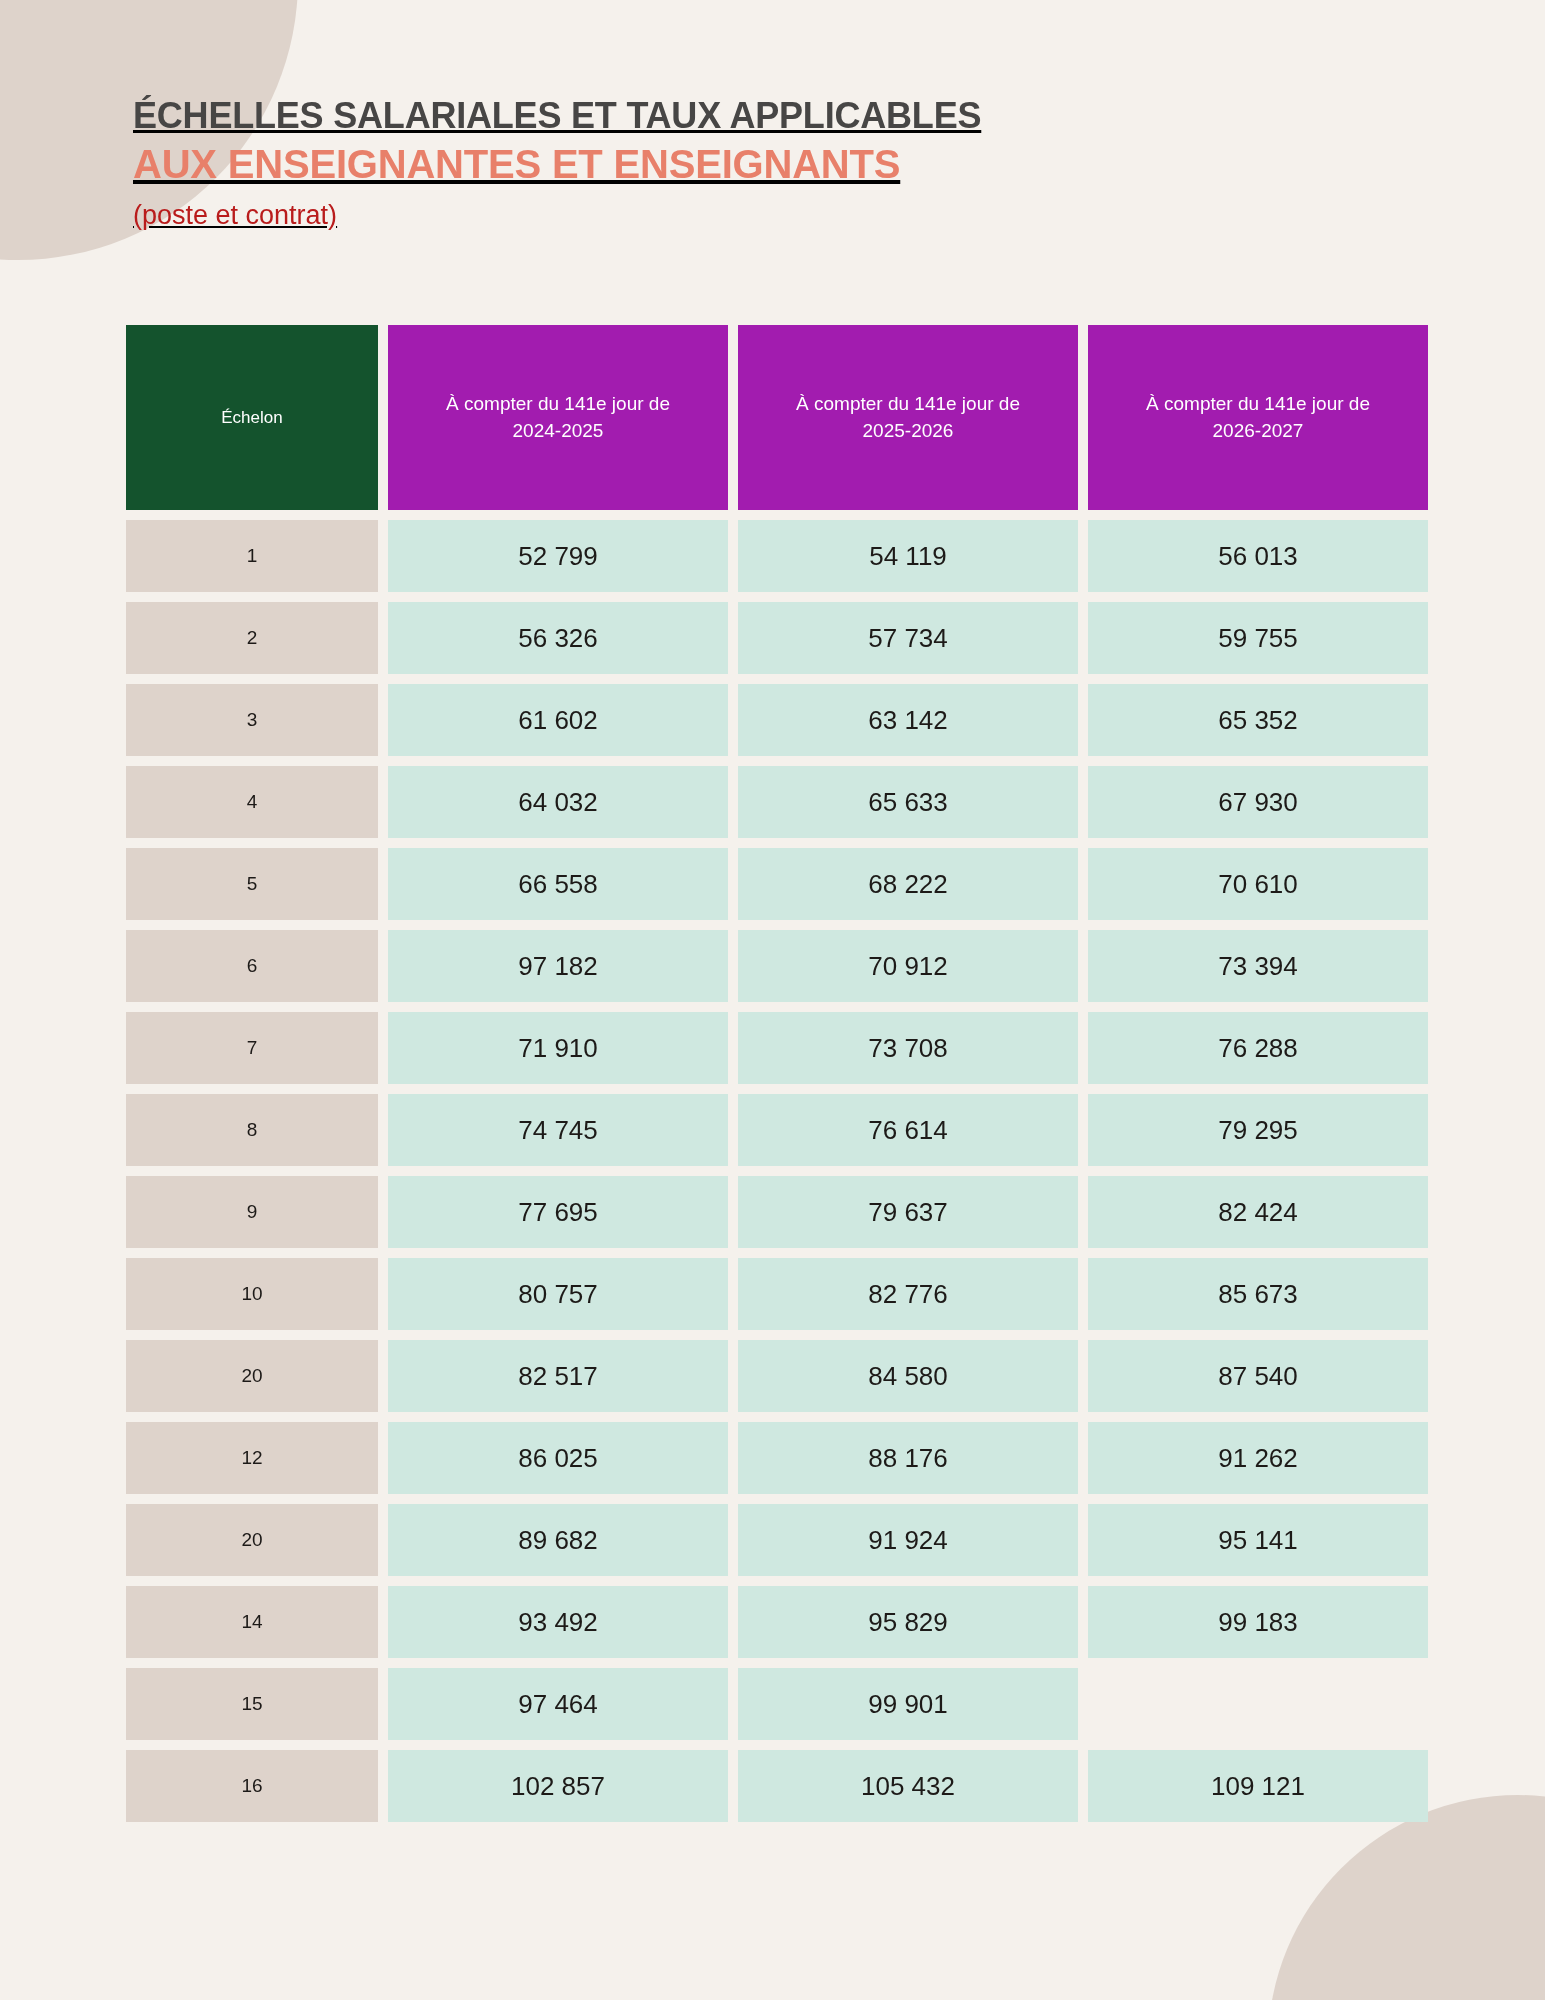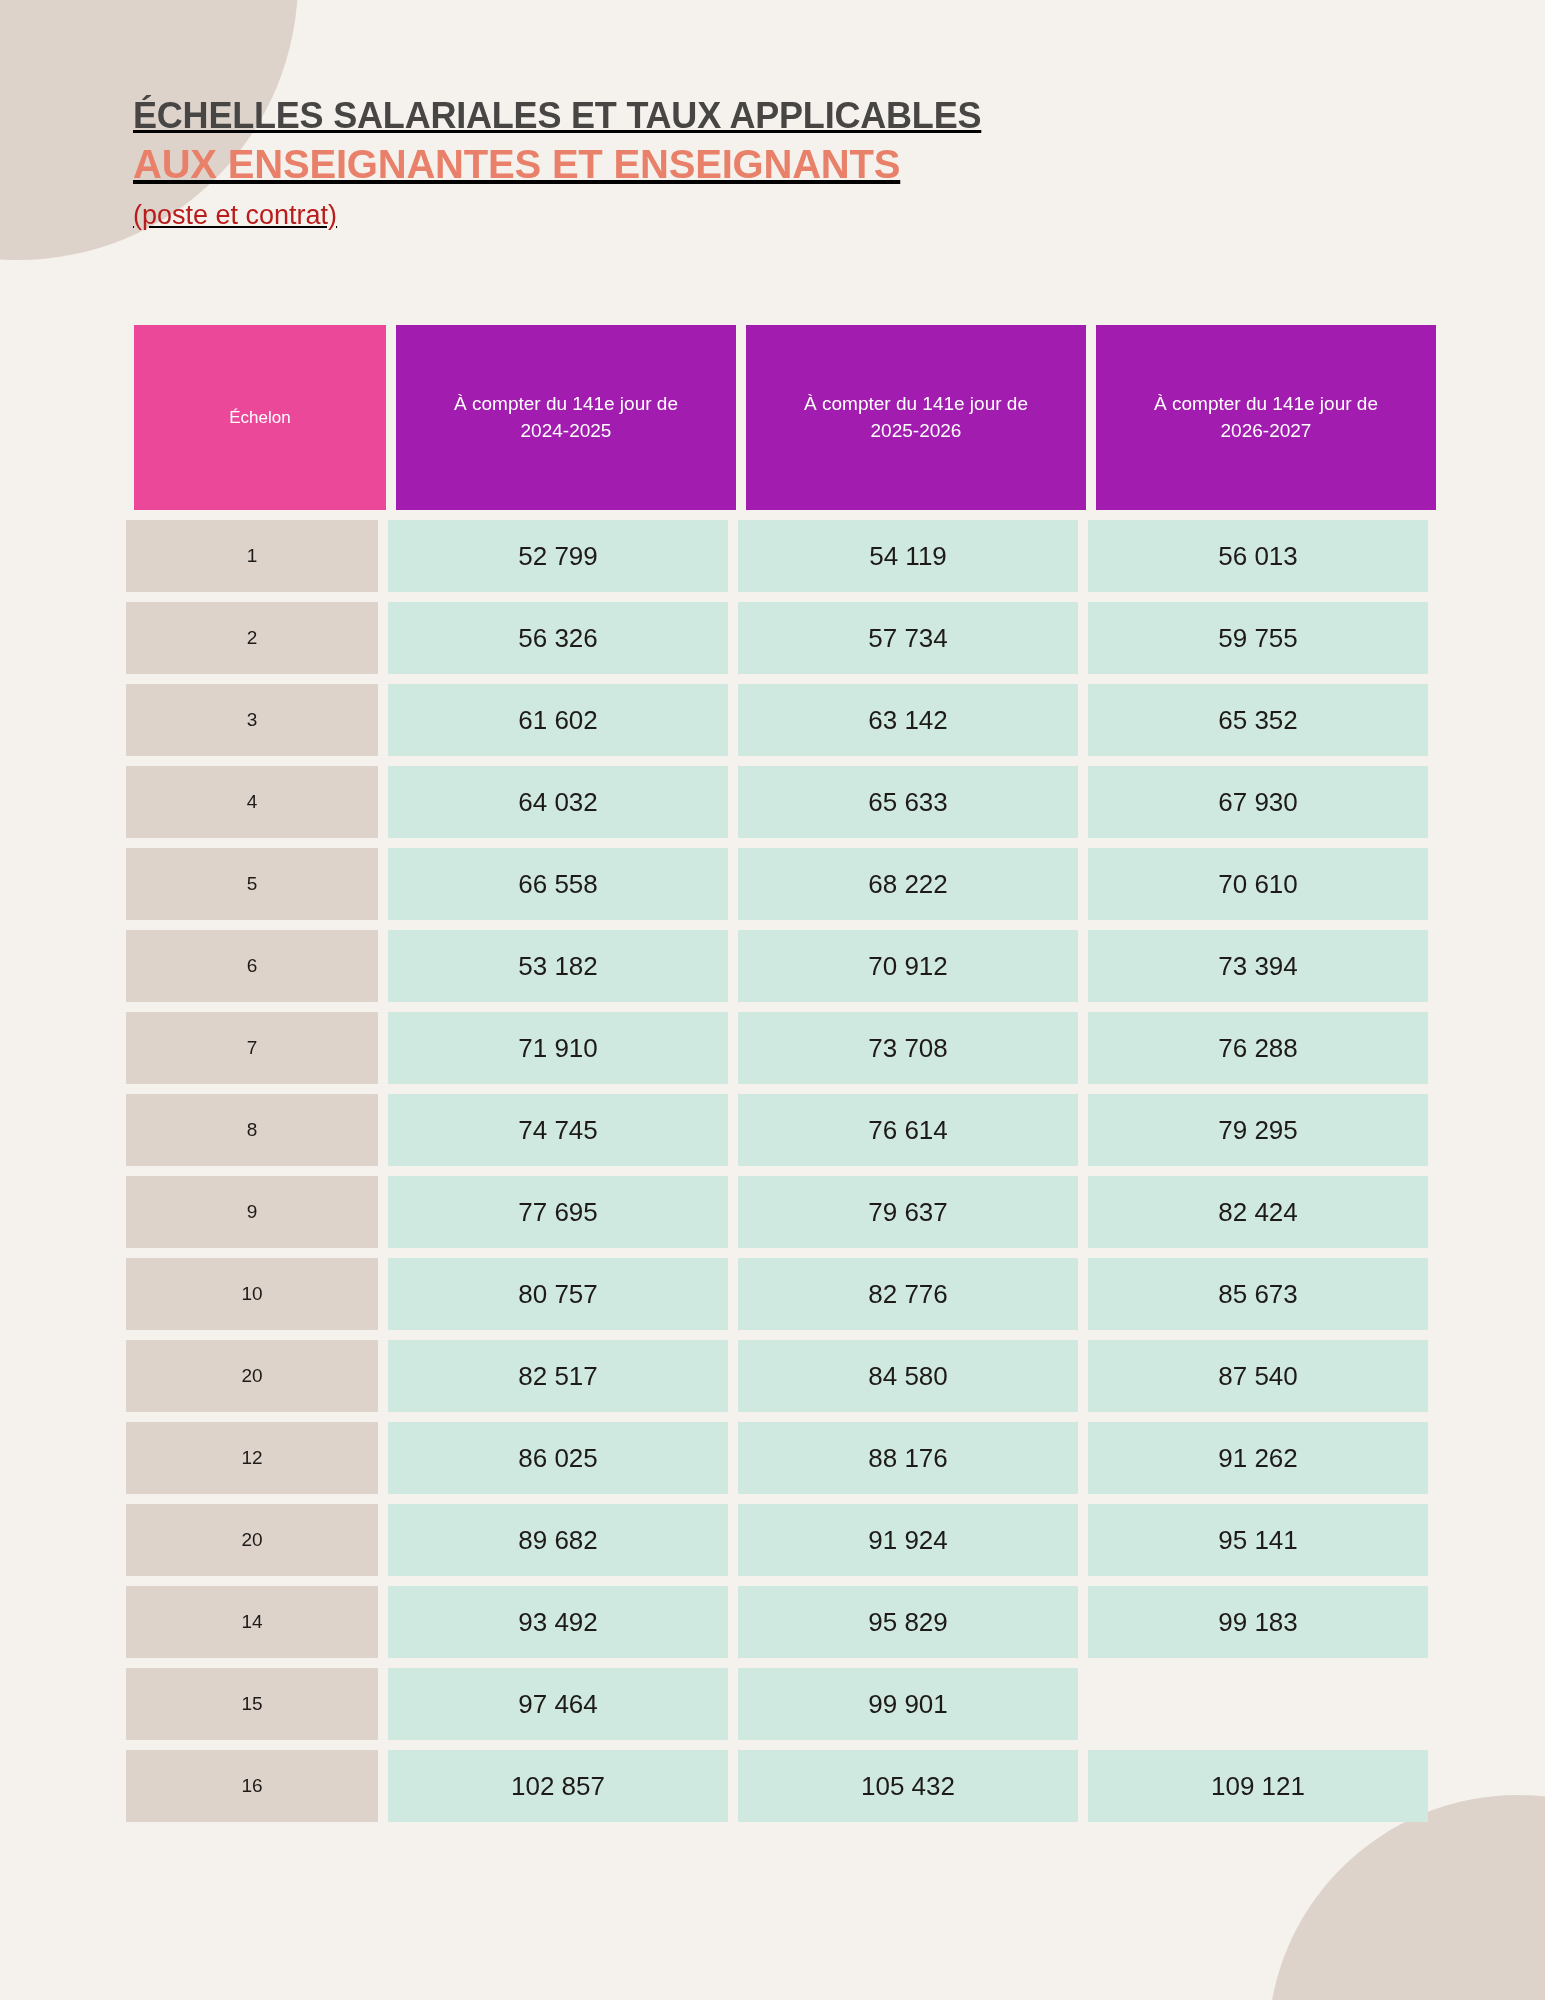--- a/index.html
+++ b/index.html
@@ -105,25 +105,24 @@
   .col-year {
     width: 340px;
     flex: 0 0 340px;
   }
 
   
   .header-row .cell {
     height: 185px;
   }
   .head-echelon {
-    background: #ec4899;
+    background: #14532d;
     color: #ffffff;
     font-size: 17px;
     font-weight: normal;
-    margin-left: 8px;
   }
   .head-year {
     background: #a21caf;
     color: #ffffff;
     font-size: 19px;
     font-weight: normal;
     line-height: 1.38;
     padding: 0 18px;
   }
 
@@ -213,21 +212,21 @@
             <div class="cell col-year cell-value">67 930</div>
           </div>
           <div class="trow body-row">
             <div class="cell col-echelon cell-echelon">5</div>
             <div class="cell col-year cell-value">66 558</div>
             <div class="cell col-year cell-value">68 222</div>
             <div class="cell col-year cell-value">70 610</div>
           </div>
           <div class="trow body-row">
             <div class="cell col-echelon cell-echelon">6</div>
-            <div class="cell col-year cell-value">53 182</div>
+            <div class="cell col-year cell-value">97 182</div>
             <div class="cell col-year cell-value">70 912</div>
             <div class="cell col-year cell-value">73 394</div>
           </div>
           <div class="trow body-row">
             <div class="cell col-echelon cell-echelon">7</div>
             <div class="cell col-year cell-value">71 910</div>
             <div class="cell col-year cell-value">73 708</div>
             <div class="cell col-year cell-value">76 288</div>
           </div>
           <div class="trow body-row">

